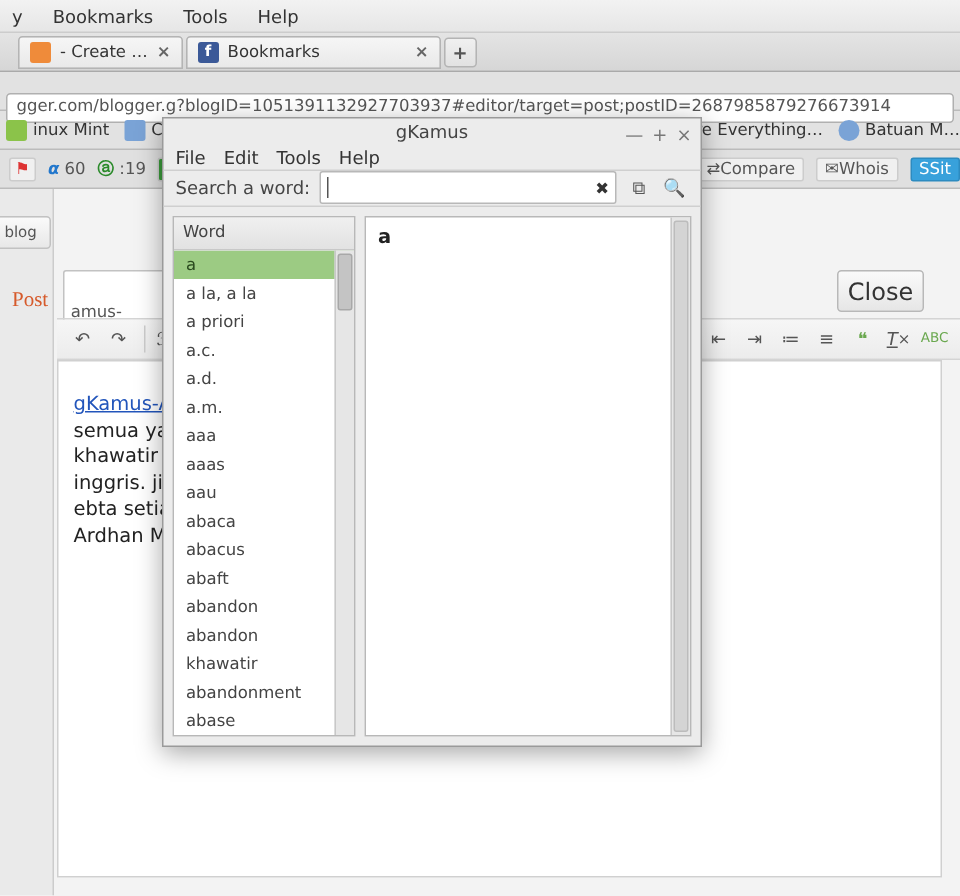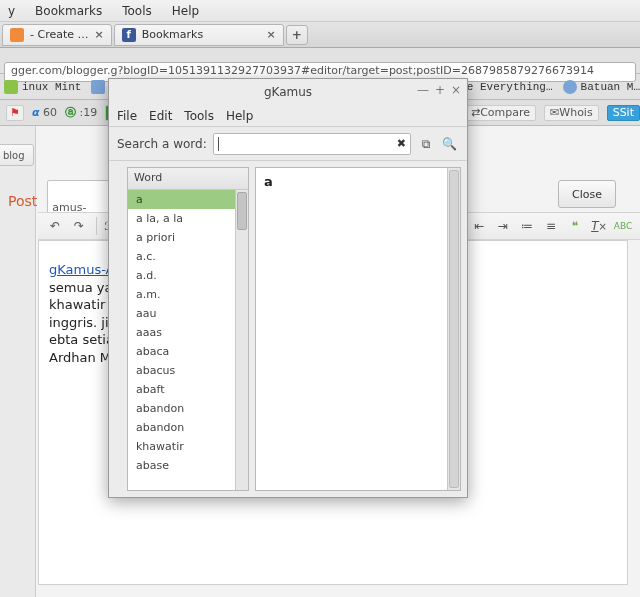--- a/index.html
+++ b/index.html
@@ -25,21 +25,21 @@
     color: #333;
   }
   .menubar span { padding: 0 4px; }
   .tabbar {
     height: 26px;
     background: linear-gradient(#e4e4e4,#d6d6d6);
     border-bottom: 1px solid #aaa;
     display: flex;
     align-items: center;
     gap: 2px;
-    padding-left: 2px;
+    padding-left: 12px;
   }
   .tab {
     display: flex;
     align-items: center;
     height: 22px;
     background: linear-gradient(#f6f6f6,#e9e9e9);
     border: 1px solid #b4b4b4;
     border-radius: 3px 3px 0 0;
     padding: 0 7px;
     gap: 6px;
@@ -81,21 +81,21 @@
     border-bottom: 1px solid #bbb;
     display:flex;
     align-items:center;
     gap:10px;
     padding-left:4px;
     font-size:11px;
     color:#333;
     white-space:nowrap;
     overflow:hidden;
   }
-  .bookmarkbar .bm { display:flex; align-items:center; gap:4px;font-family:Liberation Mono, monospace;}
+  .bookmarkbar .bm { display:flex; align-items:center; gap:4px;}
   .bmicon{width:14px;height:14px;display:inline-block;border-radius:2px;}
   .toolbarrow {
     height: 26px;
     background:#e0e0e0;
     border-bottom:1px solid #bbb;
     display:flex;
     align-items:center;
     gap:8px;
     padding-left:6px;
     font-size:11px;
@@ -120,31 +120,31 @@
     border:1px solid #c2c2c2;border-radius:3px;
     display:flex;align-items:center;justify-content:center;
     font-size:10px;color:#555;
   }
   .post-head {
     position:absolute;
     left:0;top:54px;
     display:flex;align-items:center;gap:10px;
     padding-left:8px;
   }
-  .post-label{color:#d65a2b;font-size:14px;}
+  .post-label{color:#d65a2b;font-size:14px;font-family:Liberation Serif, serif;}
   .title-input{
     width:72px;height:24px;background:#fff;border:1px solid #c2c2c2;border-radius:2px;
     padding:20px 4px;font-size:11px;color:#555;
   }
   .close-btn{
     position:absolute;top:54px;right:24px;
     width:58px;height:28px;background:linear-gradient(#fafafa,#e6e6e6);
     border:1px solid #b8b8b8;border-radius:3px;
     display:flex;align-items:center;justify-content:center;
-    font-size:11px;color:#333;
+    font-size:16px;color:#333;
   }
   .format-toolbar{
     position:absolute;top:86px;left:38px;right:0;
     height:28px;border-top:1px solid #d4d4d4;border-bottom:1px solid #d4d4d4;
     background:linear-gradient(#f6f6f6,#ececec);
     display:flex;align-items:center;gap:2px;padding:0 6px;
     font-size:12px;color:#555;
   }
   .fbtn{width:22px;height:20px;display:inline-flex;align-items:center;justify-content:center;border:1px solid transparent;border-radius:2px;}
   .divider{width:1px;height:18px;background:#ccc;margin:0 4px;}
@@ -175,21 +175,21 @@
   .dlg-search{
     height:34px;display:flex;align-items:center;gap:6px;padding:0 8px;border-bottom:1px solid #cfcfcf;
   }
   .dlg-search label{color:#444;}
   .dlg-search-field{
     flex:1;height:22px;background:#fff;border:1px solid #b8b8b8;border-radius:2px;
     display:flex;align-items:center;justify-content:space-between;padding:0 4px;
   }
   .dlg-search-field .clearx{font-size:11px;color:#333;}
   .icbtn{width:18px;height:18px;display:inline-flex;align-items:center;justify-content:center;color:#555;}
-  .dlg-body{flex:1;display:flex;gap:6px;padding:6px;margin-left:12px;}
+  .dlg-body{flex:1;display:flex;gap:6px;padding:6px;}
   .wordlist{
     width:122px;display:flex;flex-direction:column;
     background:#fff;border:1px solid #b8b8b8;
     overflow:hidden;position:relative;
   }
   .wordlist-head{
     height:22px;background:linear-gradient(#f0f0f0,#e2e2e2);border-bottom:1px solid #c8c8c8;
     padding:3px 6px;font-size:11px;color:#444;
   }
   .wordlist-rows{flex:1;overflow:hidden;}
@@ -338,28 +338,30 @@
   <div class="dlg-body">
     <div class="wordlist">
       <div class="wordlist-head">Word</div>
       <div class="wordlist-rows" id="wordrows">
           <div class="wrow sel">a</div>
           <div class="wrow">a la, a la</div>
           <div class="wrow">a priori</div>
           <div class="wrow">a.c.</div>
           <div class="wrow">a.d.</div>
           <div class="wrow">a.m.</div>
+          <div class="wrow">aaa</div>
+          <div class="wrow">aaas</div>
           <div class="wrow">aau</div>
-          <div class="wrow">aaas</div>
           <div class="wrow">abaca</div>
           <div class="wrow">abacus</div>
           <div class="wrow">abaft</div>
           <div class="wrow">abandon</div>
           <div class="wrow">abandon</div>
           <div class="wrow">khawatir</div>
+          <div class="wrow">abandonment</div>
           <div class="wrow">abase</div>
         </div>
       <div class="wlscroll">
           <div class="thumb"></div>
         </div>
     </div>
     <div class="defpane">
       <h4>a</h4>
       <div class="defscroll">
           <div class="thumb"></div>

